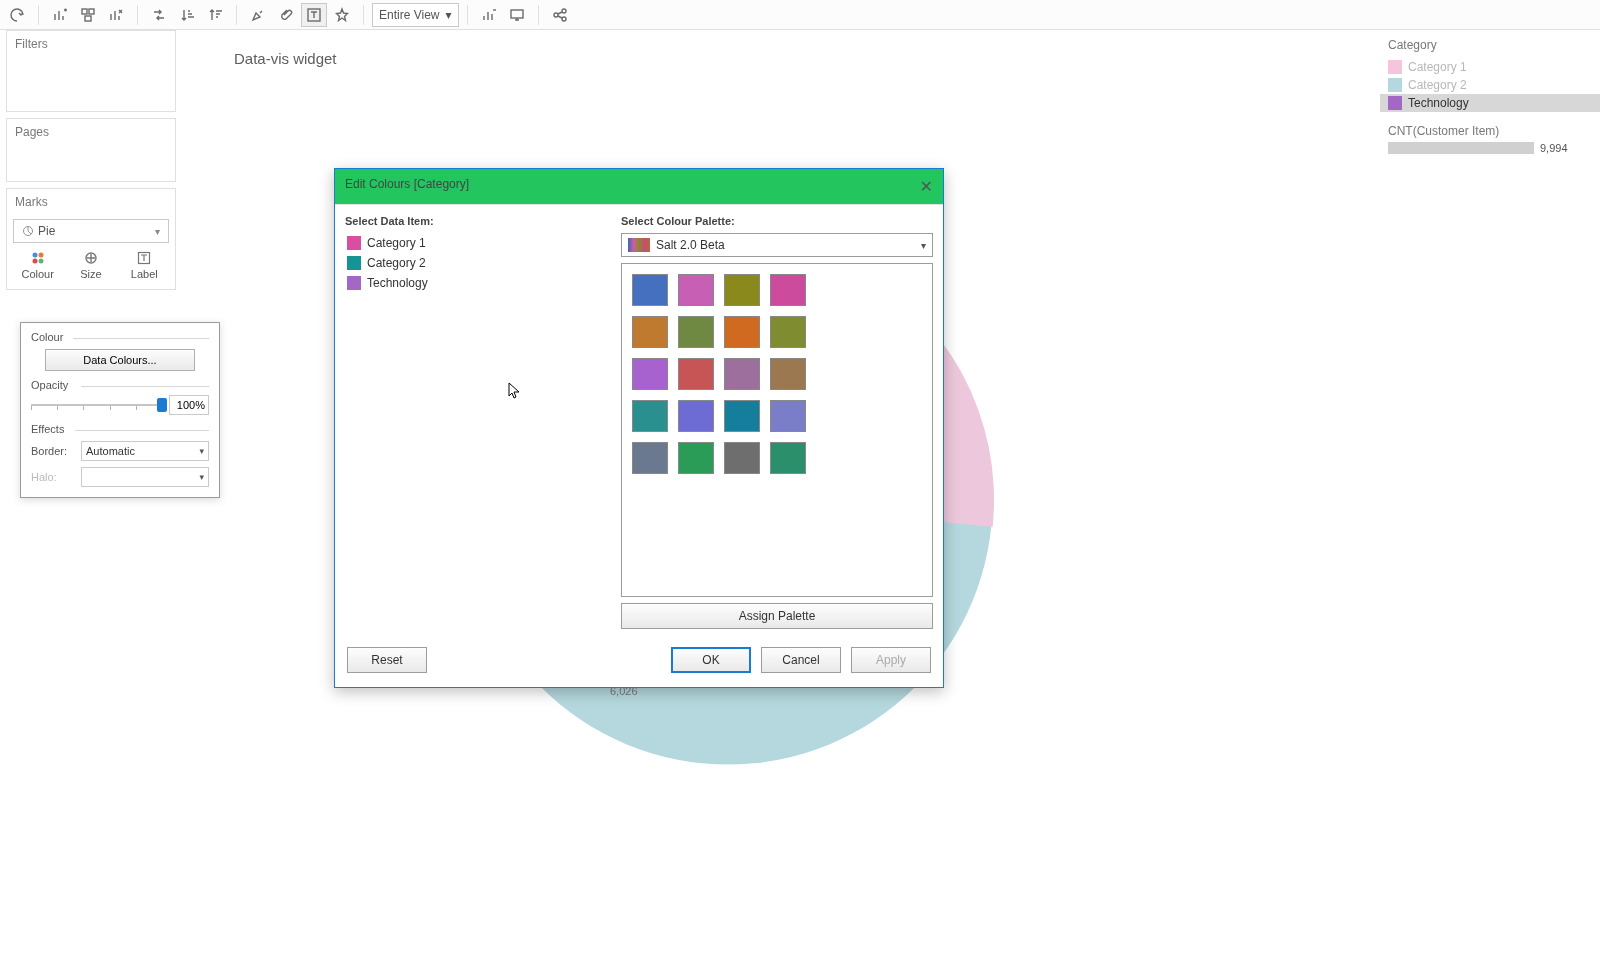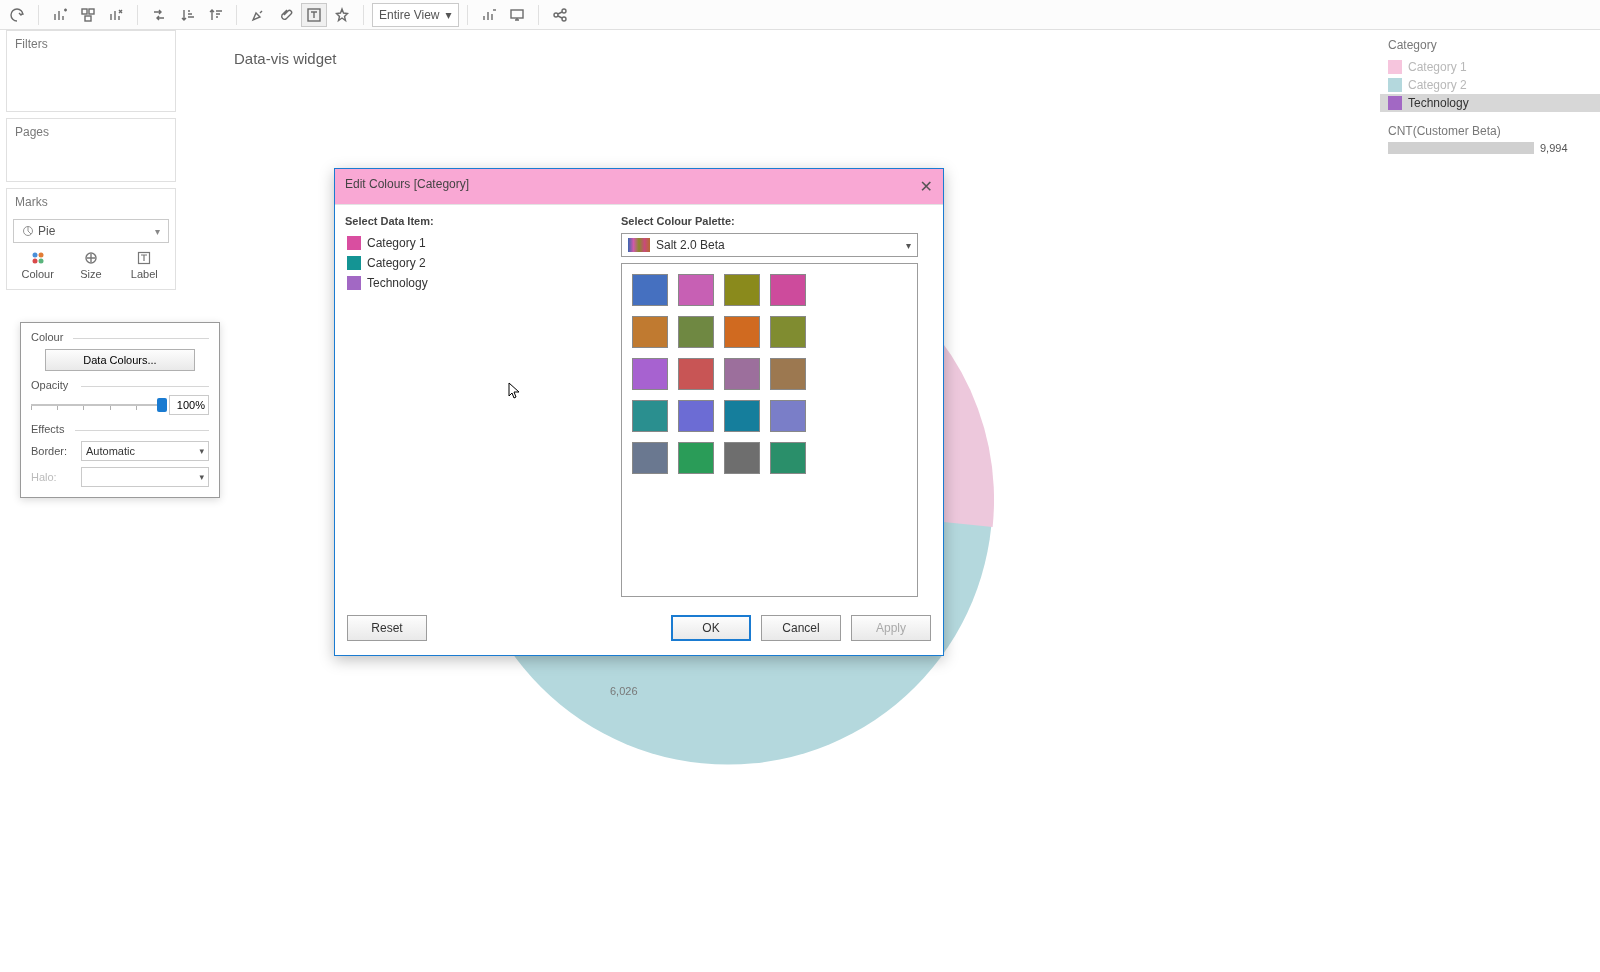--- a/index.html
+++ b/index.html
@@ -72,25 +72,25 @@
 .leg-item{display:flex;align-items:center;gap:6px;padding:2px 8px;}
 .leg-sw{width:14px;height:14px;}
 .leg-item.sel{background:#d7d7d7;}
 .cnt-title{font-size:12px; color:#787878; padding:12px 8px 4px;}
 .cnt-row{display:flex; align-items:center; gap:6px; padding:0 8px;}
 .cnt-bar{width:146px;height:12px;background:#d0d0d0;}
 .cnt-val{font-size:11px;color:#555;}
 
 
 .dialog { position:absolute; top:168px; left:334px; width:610px; border:1px solid #1a7bd1; background:#fff; box-shadow:0 4px 14px rgba(0,0,0,.25); z-index:40;}
-.dlg-title{background:#f9a8d4; padding:8px 10px; font-size:12px; color:#444; display:flex; border-bottom:1px solid #e3e3e3;}
+.dlg-title{background:#22c55e; padding:8px 10px; font-size:12px; color:#444; display:flex; border-bottom:1px solid #e3e3e3;}
 .dlg-title .x{margin-left:auto; font-size:16px; color:#555;cursor:pointer;}
 .dlg-body{display:flex; padding:0;}
 .dl-left{width:286px; padding:10px 10px;}
-.dl-right{flex:1; padding:10px 25px 4px 0;}
+.dl-right{flex:1; padding:10px 10px 4px 0;}
 .sdi{font-size:11px;font-weight:700;color:#444;margin-bottom:6px;}
 .di-item{display:flex;align-items:center;gap:6px;padding:3px 2px;}
 .di-sw{width:14px;height:14px;}
 .pal-sel{height:24px;border:1px solid #9c9c9c;display:flex;align-items:center;padding:0 6px;gap:6px;background:#fff;margin-bottom:6px;}
 .pal-sel .dd{margin-left:auto;font-size:10px;color:#555;}
 .pal-sw{width:22px;height:14px;background:linear-gradient(90deg,#3a66b0,#d15aa8,#8a8a2c,#c84a7a,#b56a33);}
 .pal-grid-wrap{border:1px solid #9c9c9c;height:334px;padding:10px;}
 .pal-grid{display:grid;grid-template-columns:repeat(4,36px);grid-auto-rows:32px;gap:10px;}
 .pal-grid div{border:1px solid #888;}
 .assign{height:26px;border:1px solid #9c9c9c;background:linear-gradient(#fdfdfd,#e9e9e9);display:flex;align-items:center;justify-content:center;margin-top:6px;}
@@ -281,21 +281,21 @@
         </div>
         <div class="leg-item">
           <div class="leg-sw" style="background:#b4d8dd"></div>
           <span style="color:#b8b8b8">Category 2</span>
         </div>
         <div class="leg-item sel">
           <div class="leg-sw" style="background:#a268c4"></div>
           <span style="color:#333">Technology</span>
         </div>
       </div>
-    <div class="cnt-title">CNT(Customer Beta)</div>
+    <div class="cnt-title">CNT(Customer Item)</div>
     <div class="cnt-row">
       <div class="cnt-bar"></div>
       <div class="cnt-val">9,994</div>
     </div>
   </div>
 </div>
 
 <div class="colour-pop">
   <div class="sec-label"><span>Colour</span><div class="rule" style="left:42px"></div></div>
   <button class="edit-btn">Data Colours...</button>
@@ -379,20 +379,21 @@
             <div style="background: rgb(42, 143, 143);"></div>
             <div style="background: rgb(108, 108, 212);"></div>
             <div style="background: rgb(21, 126, 156);"></div>
             <div style="background: rgb(122, 126, 200);"></div>
             <div style="background: rgb(106, 120, 144);"></div>
             <div style="background: rgb(42, 156, 88);"></div>
             <div style="background: rgb(110, 110, 110);"></div>
             <div style="background: rgb(42, 143, 106);"></div>
           </div>
         </div>
+      <div class="assign">Assign Palette</div>
     </div>
   </div>
   <div class="dlg-foot">
     <div class="btn">Reset</div>
     <div class="spacer"></div>
     <div class="btn primary">OK</div>
     <div class="btn">Cancel</div>
     <div class="btn disabled">Apply</div>
   </div>
 </div>

